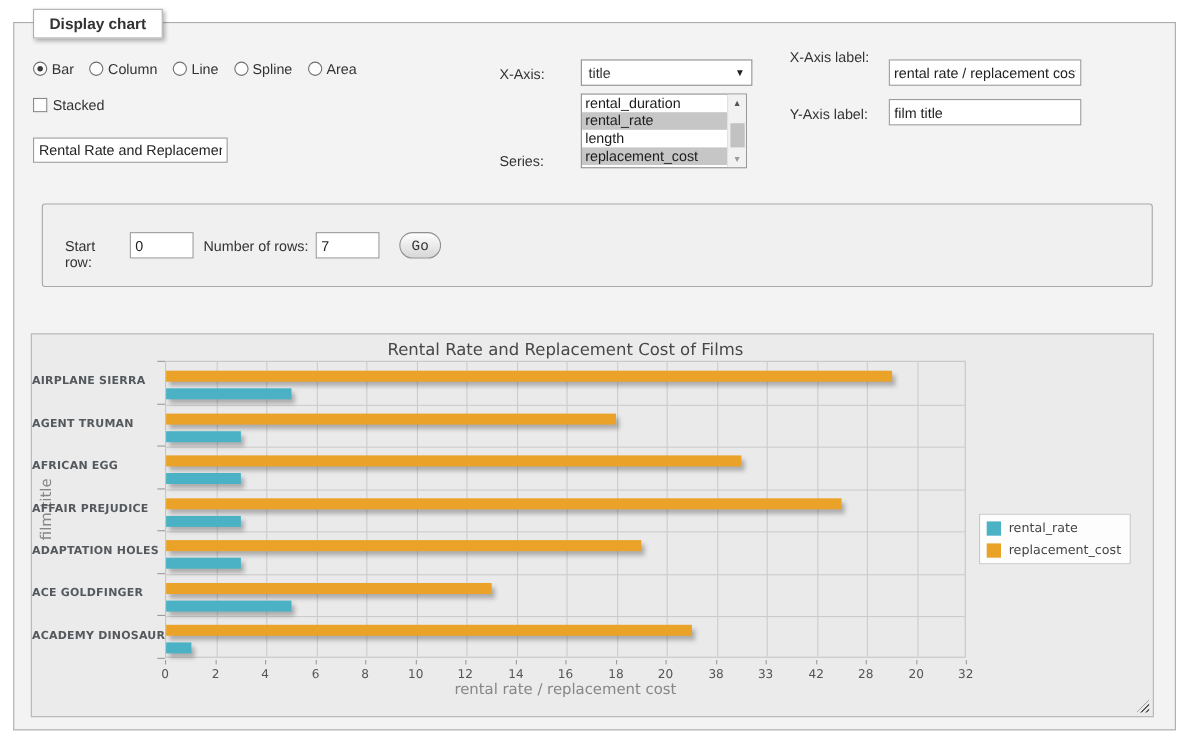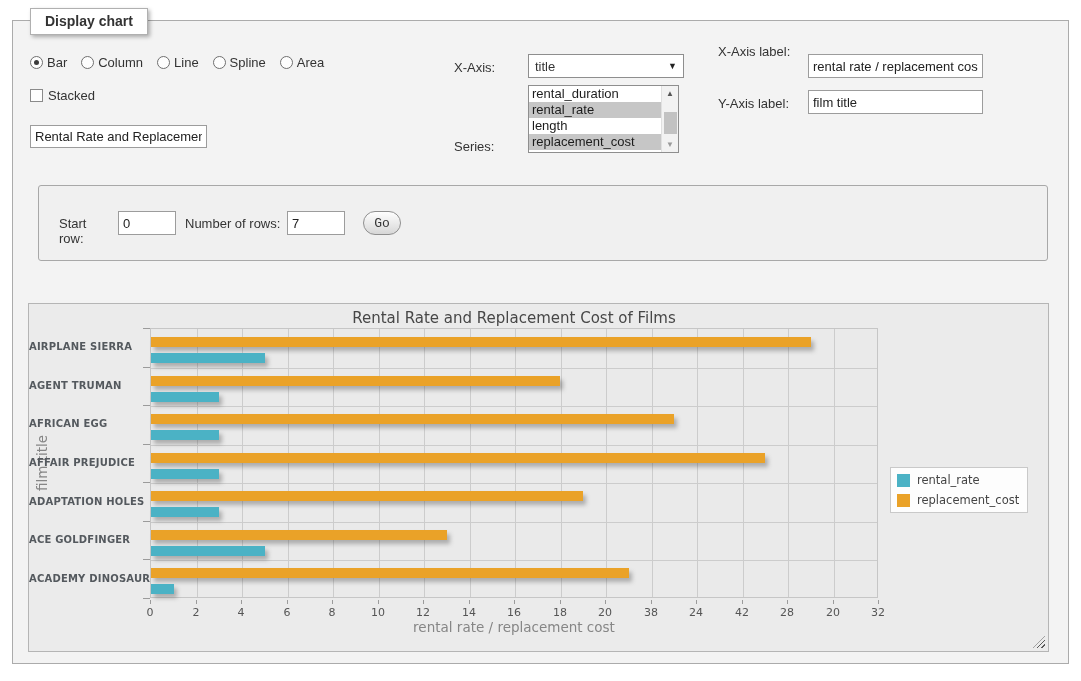--- a/index.html
+++ b/index.html
@@ -237,21 +237,21 @@
       <div class="xtick-label" style="left: 425px; top: 302px;">14</div>
       <div class="xtick" style="left: 485px; top: 296px;"></div>
       <div class="xtick-label" style="left: 470px; top: 302px;">16</div>
       <div class="xtick" style="left: 531px; top: 296px;"></div>
       <div class="xtick-label" style="left: 516px; top: 302px;">18</div>
       <div class="xtick" style="left: 576px; top: 296px;"></div>
       <div class="xtick-label" style="left: 561px; top: 302px;">20</div>
       <div class="xtick" style="left: 622px; top: 296px;"></div>
       <div class="xtick-label" style="left: 607px; top: 302px;">38</div>
       <div class="xtick" style="left: 667px; top: 296px;"></div>
-      <div class="xtick-label" style="left: 652px; top: 302px;">24</div>
+      <div class="xtick-label" style="left: 652px; top: 302px;">33</div>
       <div class="xtick" style="left: 713px; top: 296px;"></div>
       <div class="xtick-label" style="left: 698px; top: 302px;">42</div>
       <div class="xtick" style="left: 758px; top: 296px;"></div>
       <div class="xtick-label" style="left: 743px; top: 302px;">28</div>
       <div class="xtick" style="left: 804px; top: 296px;"></div>
       <div class="xtick-label" style="left: 789px; top: 302px;">20</div>
       <div class="xtick" style="left: 849px; top: 296px;"></div>
       <div class="xtick-label" style="left: 834px; top: 302px;">32</div>
       <div class="ytick" style="left: 114px; top: 24px;"></div>
       <div class="ytick" style="left: 114px; top: 63px;"></div>

